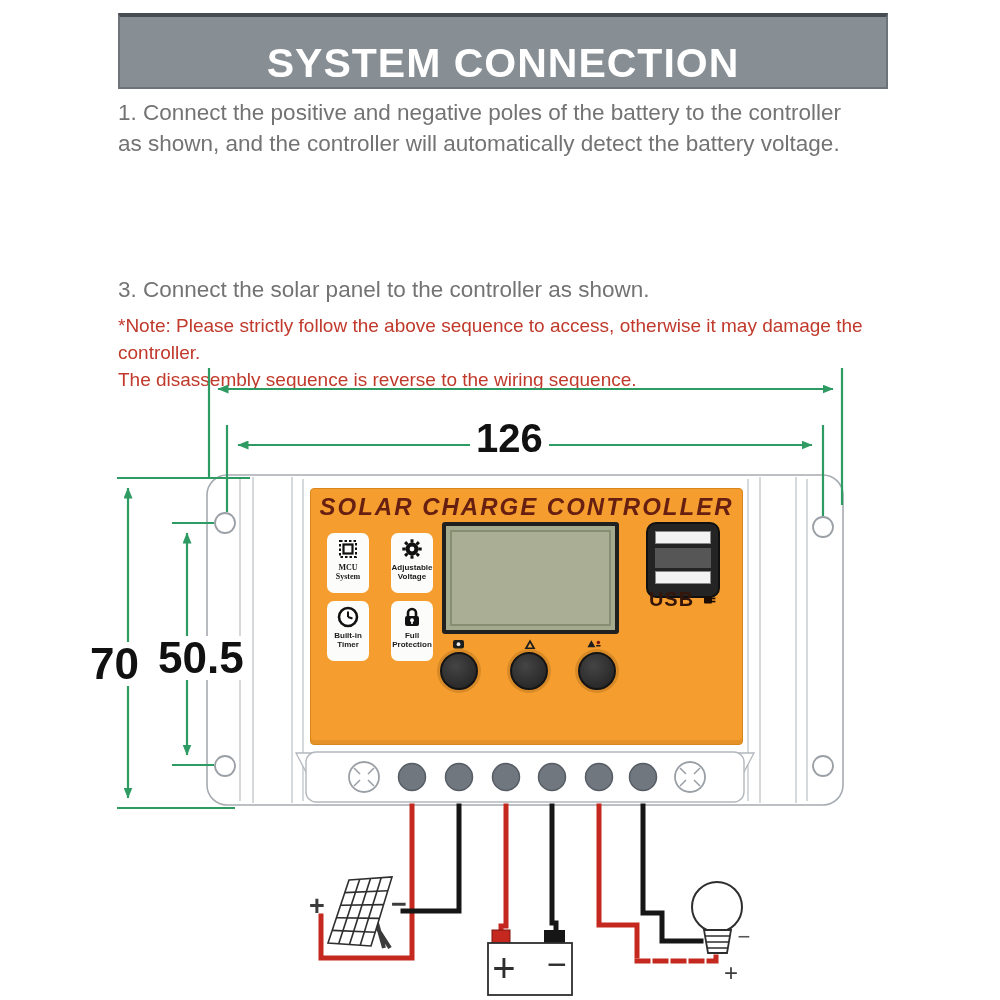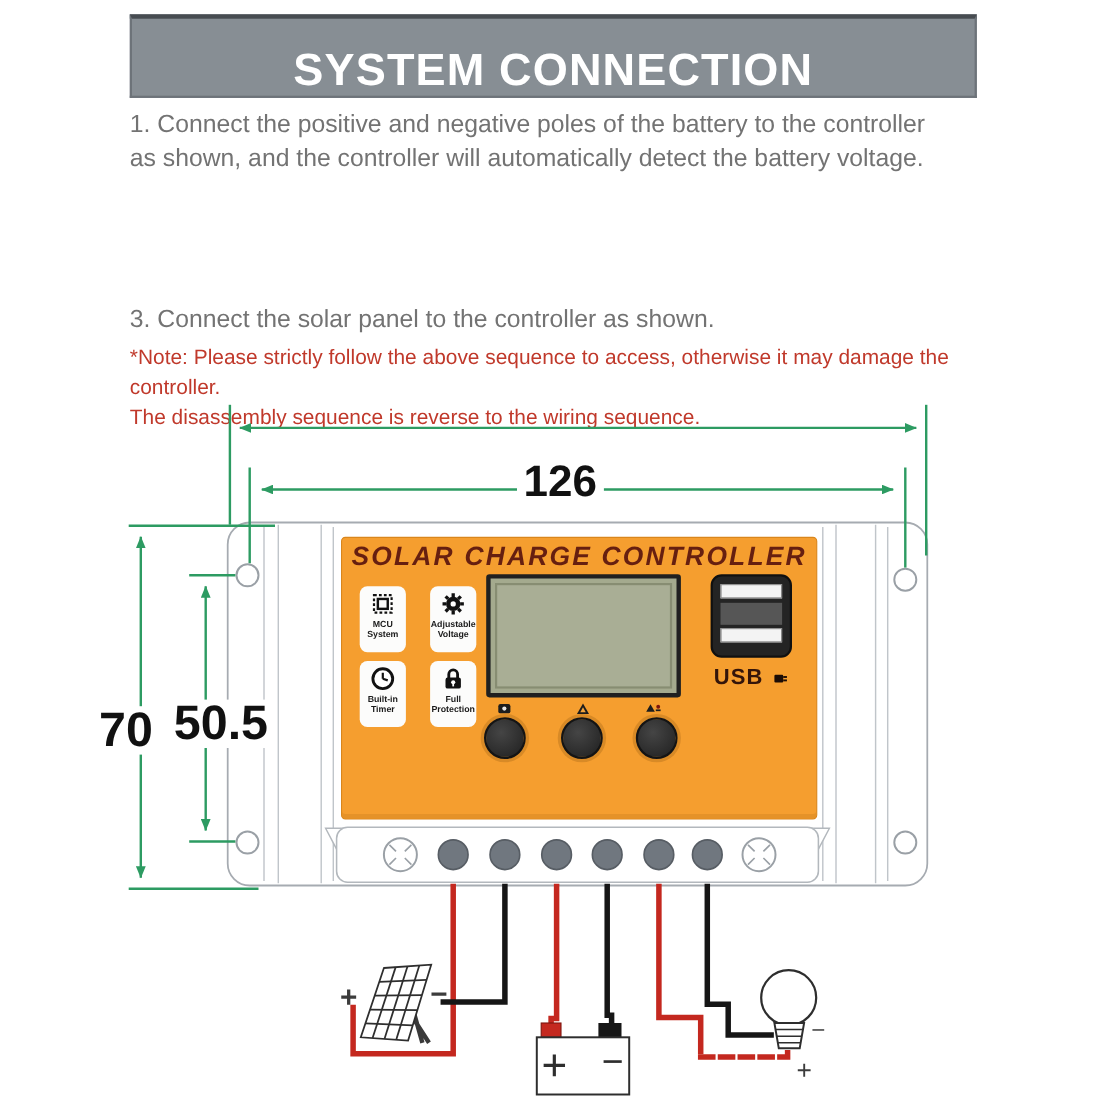--- a/index.html
+++ b/index.html
@@ -18,29 +18,29 @@
   
   .plate{position:absolute;left:310px;top:488px;width:433px;height:257px;z-index:2;
          background:#f59e2f;border-radius:4px;border:1px solid #d9861c;box-sizing:border-box;
          box-shadow:inset 0 -4px 0 rgba(140,80,0,.15);}
   .plate-title{position:absolute;left:0;top:4px;width:100%;text-align:center;
          font-size:24px;font-weight:800;font-style:italic;letter-spacing:2px;color:#661f10;}
   .tile{position:absolute;width:42px;height:60px;background:#fcfcfb;border-radius:7px;
         display:flex;flex-direction:column;align-items:center;padding-top:4px;box-sizing:border-box;}
   .tile .glyph{width:24px;height:24px;}
   .tile .lbl{font-size:8px;line-height:8.5px;font-weight:700;color:#1b1b1b;text-align:center;margin-top:3px;}
-  .t1{left:16px;top:44px;} .t2{left:80px;top:44px;} .t3{left:16px;top:112px;} .t4{left:80px;top:112px;}
+  .t1{left:16px;top:44px;font-family:Liberation Serif, serif;} .t2{left:80px;top:44px;} .t3{left:16px;top:112px;} .t4{left:80px;top:112px;}
   .lcd{position:absolute;left:131px;top:33px;width:177px;height:112px;background:#a4aa8e;
        border:4px solid #202020;border-radius:3px;box-sizing:border-box;}
   .lcd-inner{position:absolute;inset:4px;border:2px solid #878d72;background:#a9ae95;}
   .usb-block{position:absolute;left:335px;top:33px;width:74px;height:76px;background:#242424;
        border:2px solid #101010;border-radius:10px;box-sizing:border-box;}
   .usb-slot{position:absolute;left:7px;width:56px;height:13px;background:#f3f3f3;border:1px solid #8a8a8a;box-sizing:border-box;}
   .usb-mid{position:absolute;left:7px;top:24px;width:56px;height:20px;background:#565656;}
-  .usb-label{position:absolute;left:335px;top:116px;width:74px;text-align:center;
+  .usb-label{position:absolute;left:335px;top:99px;width:74px;text-align:center;
        font-size:20px;font-weight:800;color:#34150a;letter-spacing:1px;display:flex;align-items:center;justify-content:center;gap:9px;}
   .btn-ico{position:absolute;width:14px;height:11px;top:150px;}
   .btn{position:absolute;top:163px;width:38px;height:38px;border-radius:50%;
        background:radial-gradient(circle at 40% 35%,#454545,#1f1f1f);
        border:2px solid #141414;box-shadow:0 0 0 3px rgba(90,50,0,.18);box-sizing:border-box;}
   
   .dim{position:absolute;z-index:3;background:#ffffff;color:#111;font-weight:700;line-height:1;text-align:center;padding:0 6px;}
   .dim-w1{left:452px;top:364px;font-size:40px;}
   .dim-w2{left:470px;top:418px;font-size:40px;}
   .dim-h1{left:84px;top:642px;font-size:44px;}

